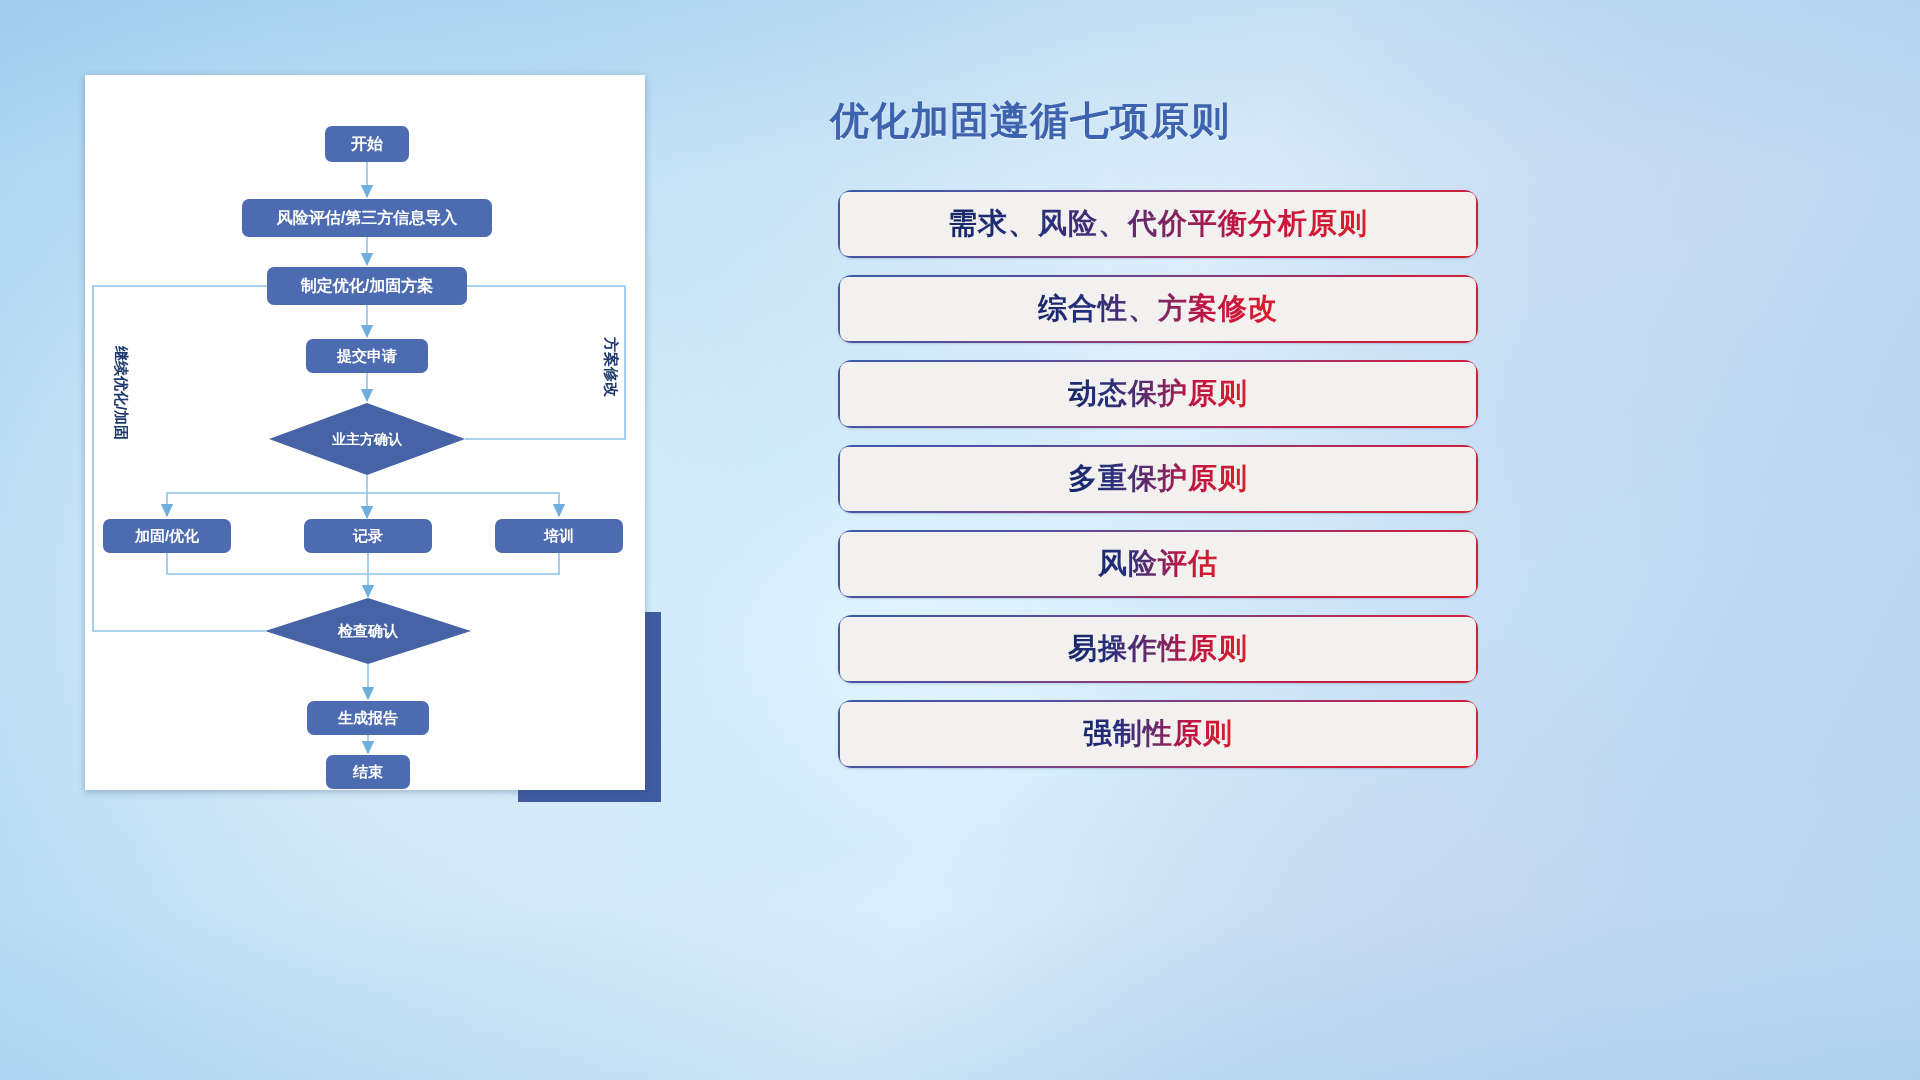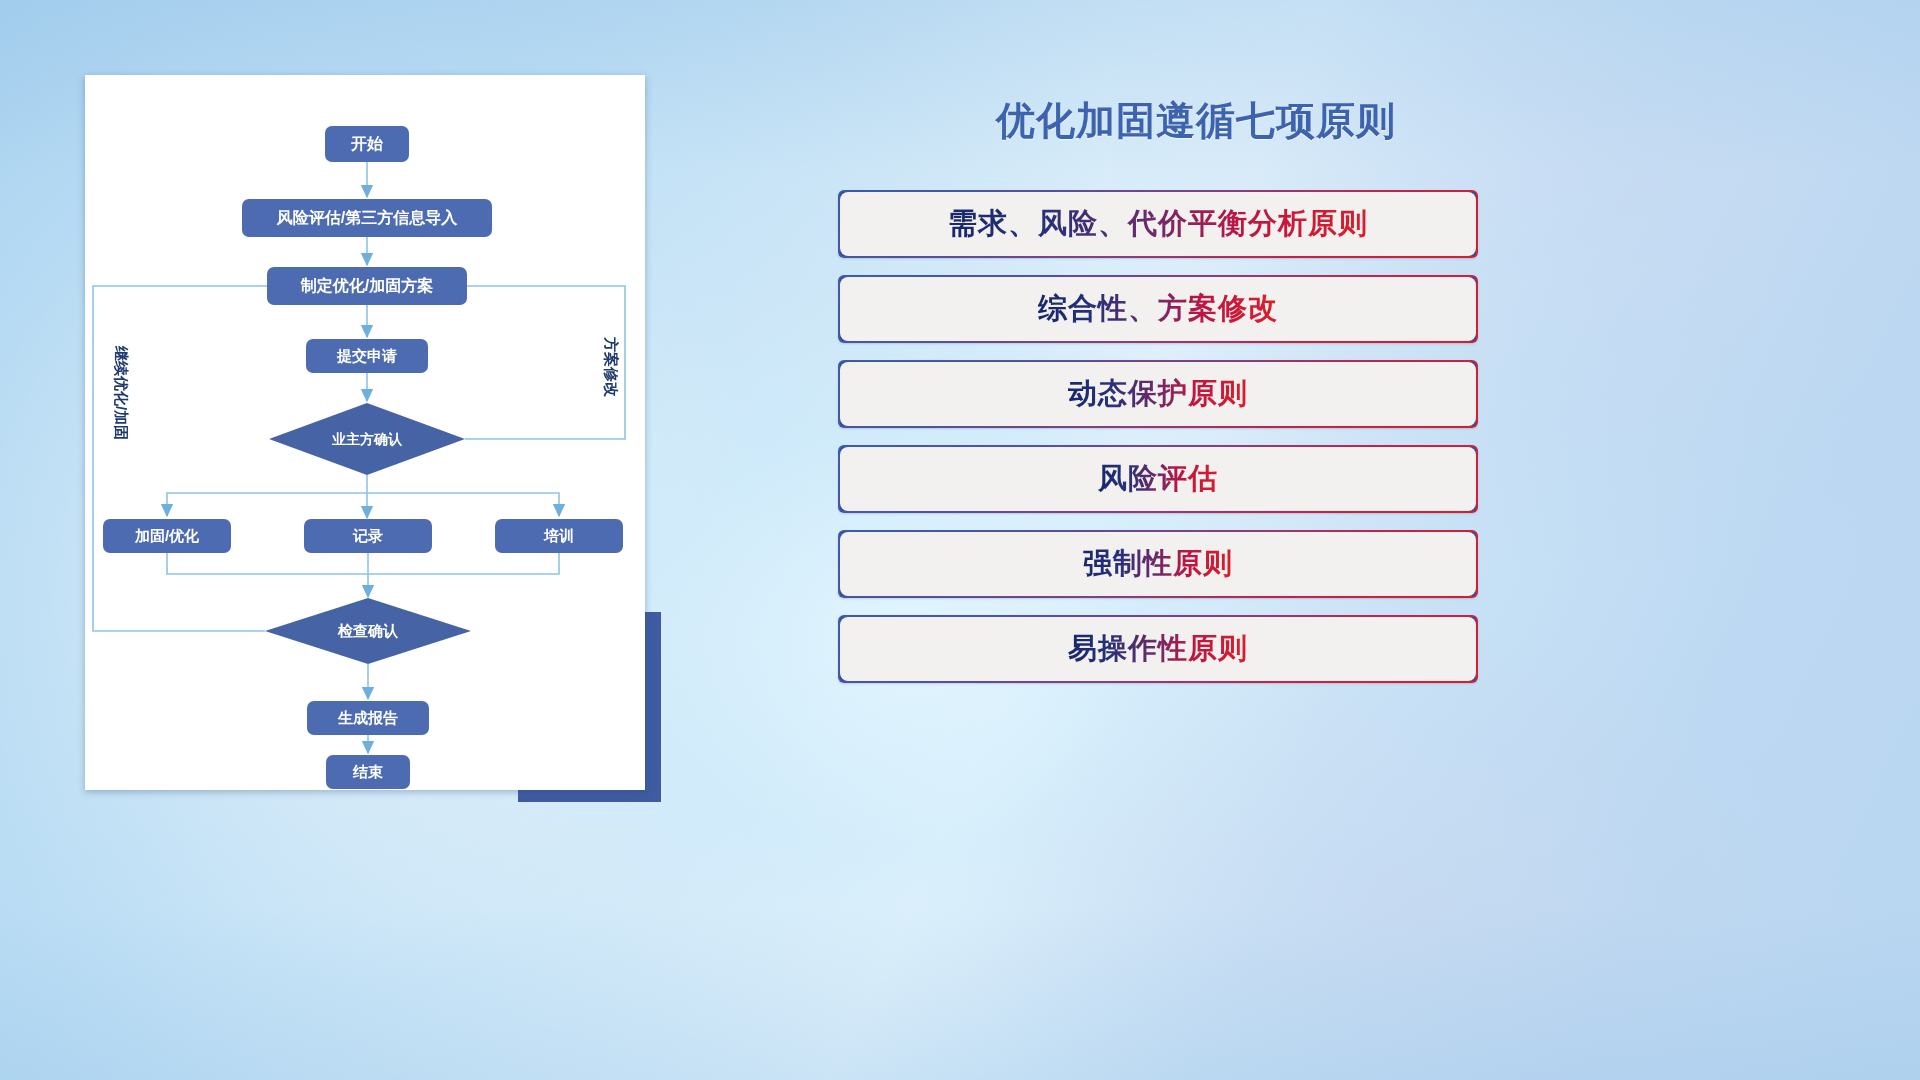--- a/index.html
+++ b/index.html
@@ -37,28 +37,28 @@
   }
   .railLbl{
     font-weight:bold;fill:#1F3A6E;font-size:15px;
     font-family:"Liberation Sans","DejaVu Sans",sans-serif;
     dominant-baseline:middle;text-anchor:middle;
   }
 
   
   #right-panel{position:absolute;left:830px;top:72px;width:700px;height:790px;}
   #principles-title{
-    position:absolute;left:16px;top:22px;width:700px;text-align:center;
+    position:absolute;left:0;top:22px;width:700px;text-align:left;
     font-size:39px;font-weight:bold;color:#3E63AE;letter-spacing:1px;
     font-family:"Liberation Sans","DejaVu Sans",sans-serif;
     text-shadow:0 1px 1px rgba(255,255,255,.7);
   }
   #cards{position:absolute;left:8px;top:118px;width:640px;}
   .pcard{
-    position:relative;height:64px;margin-bottom:17px;border-radius:6px;
+    position:relative;height:64px;margin-bottom:17px;border-radius:14px;
     background:linear-gradient(#2E4D9B,#2E4D9B) padding-box,
                linear-gradient(150deg,#3B5CA8 0%,#53519E 26%,#8A3D78 52%,#C4224A 74%,#D81E2D 100%) border-box;
     border:2px solid transparent;
     display:flex;align-items:center;justify-content:center;
     box-shadow:0 1px 2px rgba(60,90,140,.22);
   }
   .pcard::before{
     content:"";position:absolute;inset:0;border-radius:8px;background:#F2F1EF;z-index:0;
   }
   .pcard-text{
@@ -187,22 +187,25 @@
     <div class="pcard">
       <span class="pcard-text">需求、风险、代价平衡分析原则</span>
     </div>
     <div class="pcard">
       <span class="pcard-text">综合性、方案修改</span>
     </div>
     <div class="pcard">
       <span class="pcard-text">动态保护原则</span>
     </div>
     <div class="pcard">
+      <span class="pcard-text">多重保护原则</span>
+    </div>
+    <div class="pcard">
       <span class="pcard-text">风险评估</span>
     </div>
     <div class="pcard">
+      <span class="pcard-text">易操作性原则</span>
+    </div>
+    <div class="pcard">
       <span class="pcard-text">强制性原则</span>
-    </div>
-    <div class="pcard">
-      <span class="pcard-text">易操作性原则</span>
     </div>
   </div>
 </div>
 
 </body></html>

